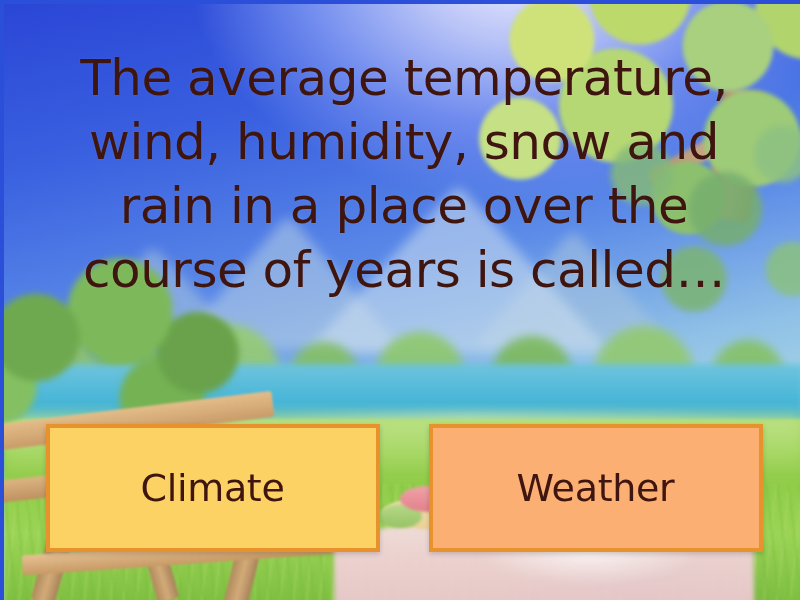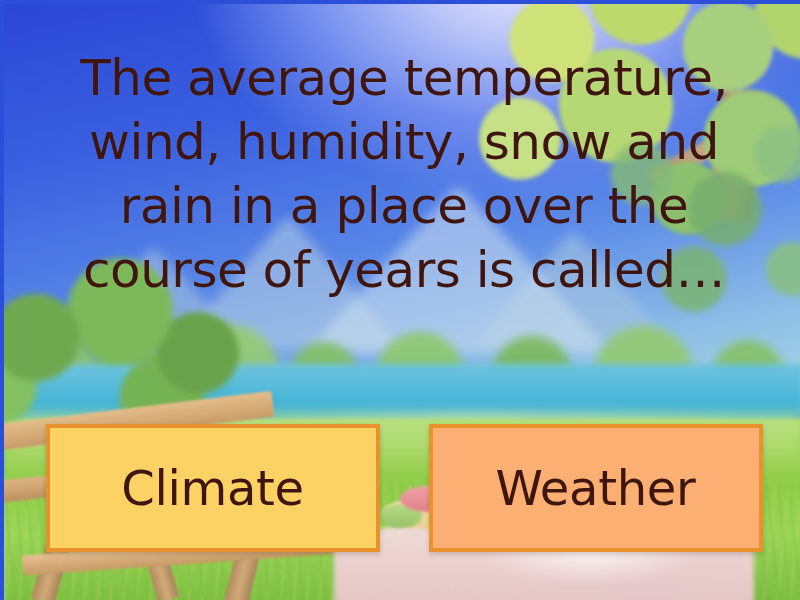--- a/index.html
+++ b/index.html
@@ -199,21 +199,21 @@
   .answers {
     position:absolute; left:0; right:0; top:416px;
     display:flex; justify-content:center; gap:49px;
   }
   .answer {
     width:334px; height:128px;
     display:flex; align-items:center; justify-content:center;
     border:4px solid #e8922e;
     color:#3f1510;
     font-family:"DejaVu Sans", sans-serif;
-    font-size:48px;
+    font-size:38px;
     line-height:1;
     letter-spacing:-0.3px;
     cursor:pointer;
     user-select:none;
     box-shadow:0 2px 5px rgba(0,0,0,.18);
   }
   .answer-a { background:#fcd264; }
   .answer-b { background:#fbaf72;text-align:right; }
 </style>
 </head>

